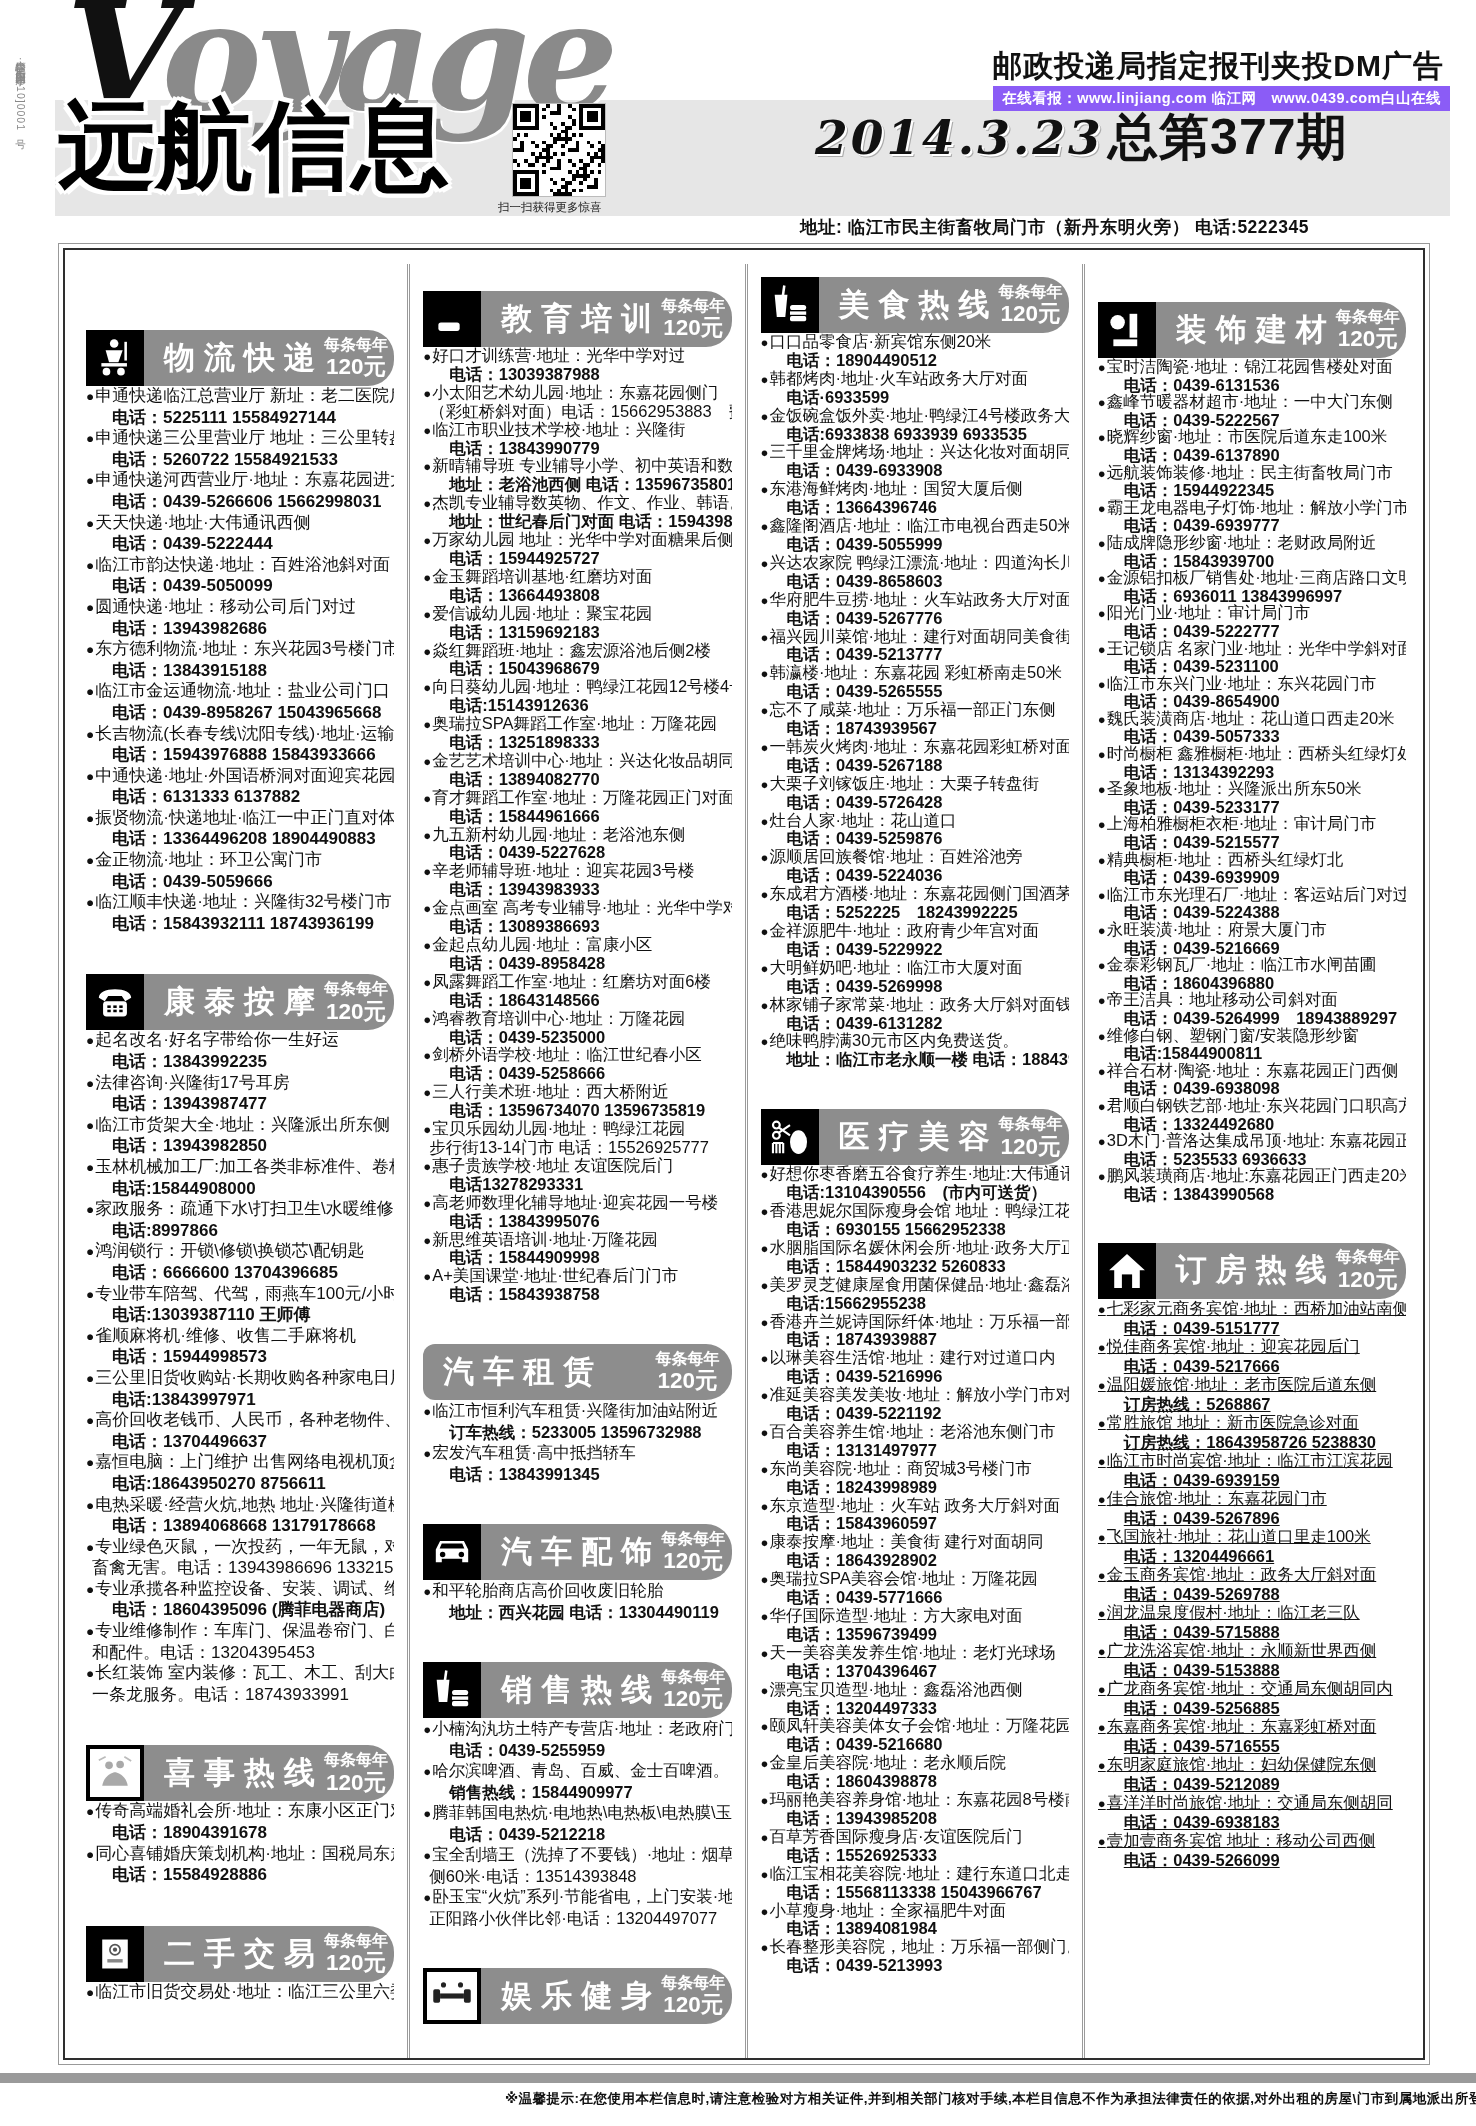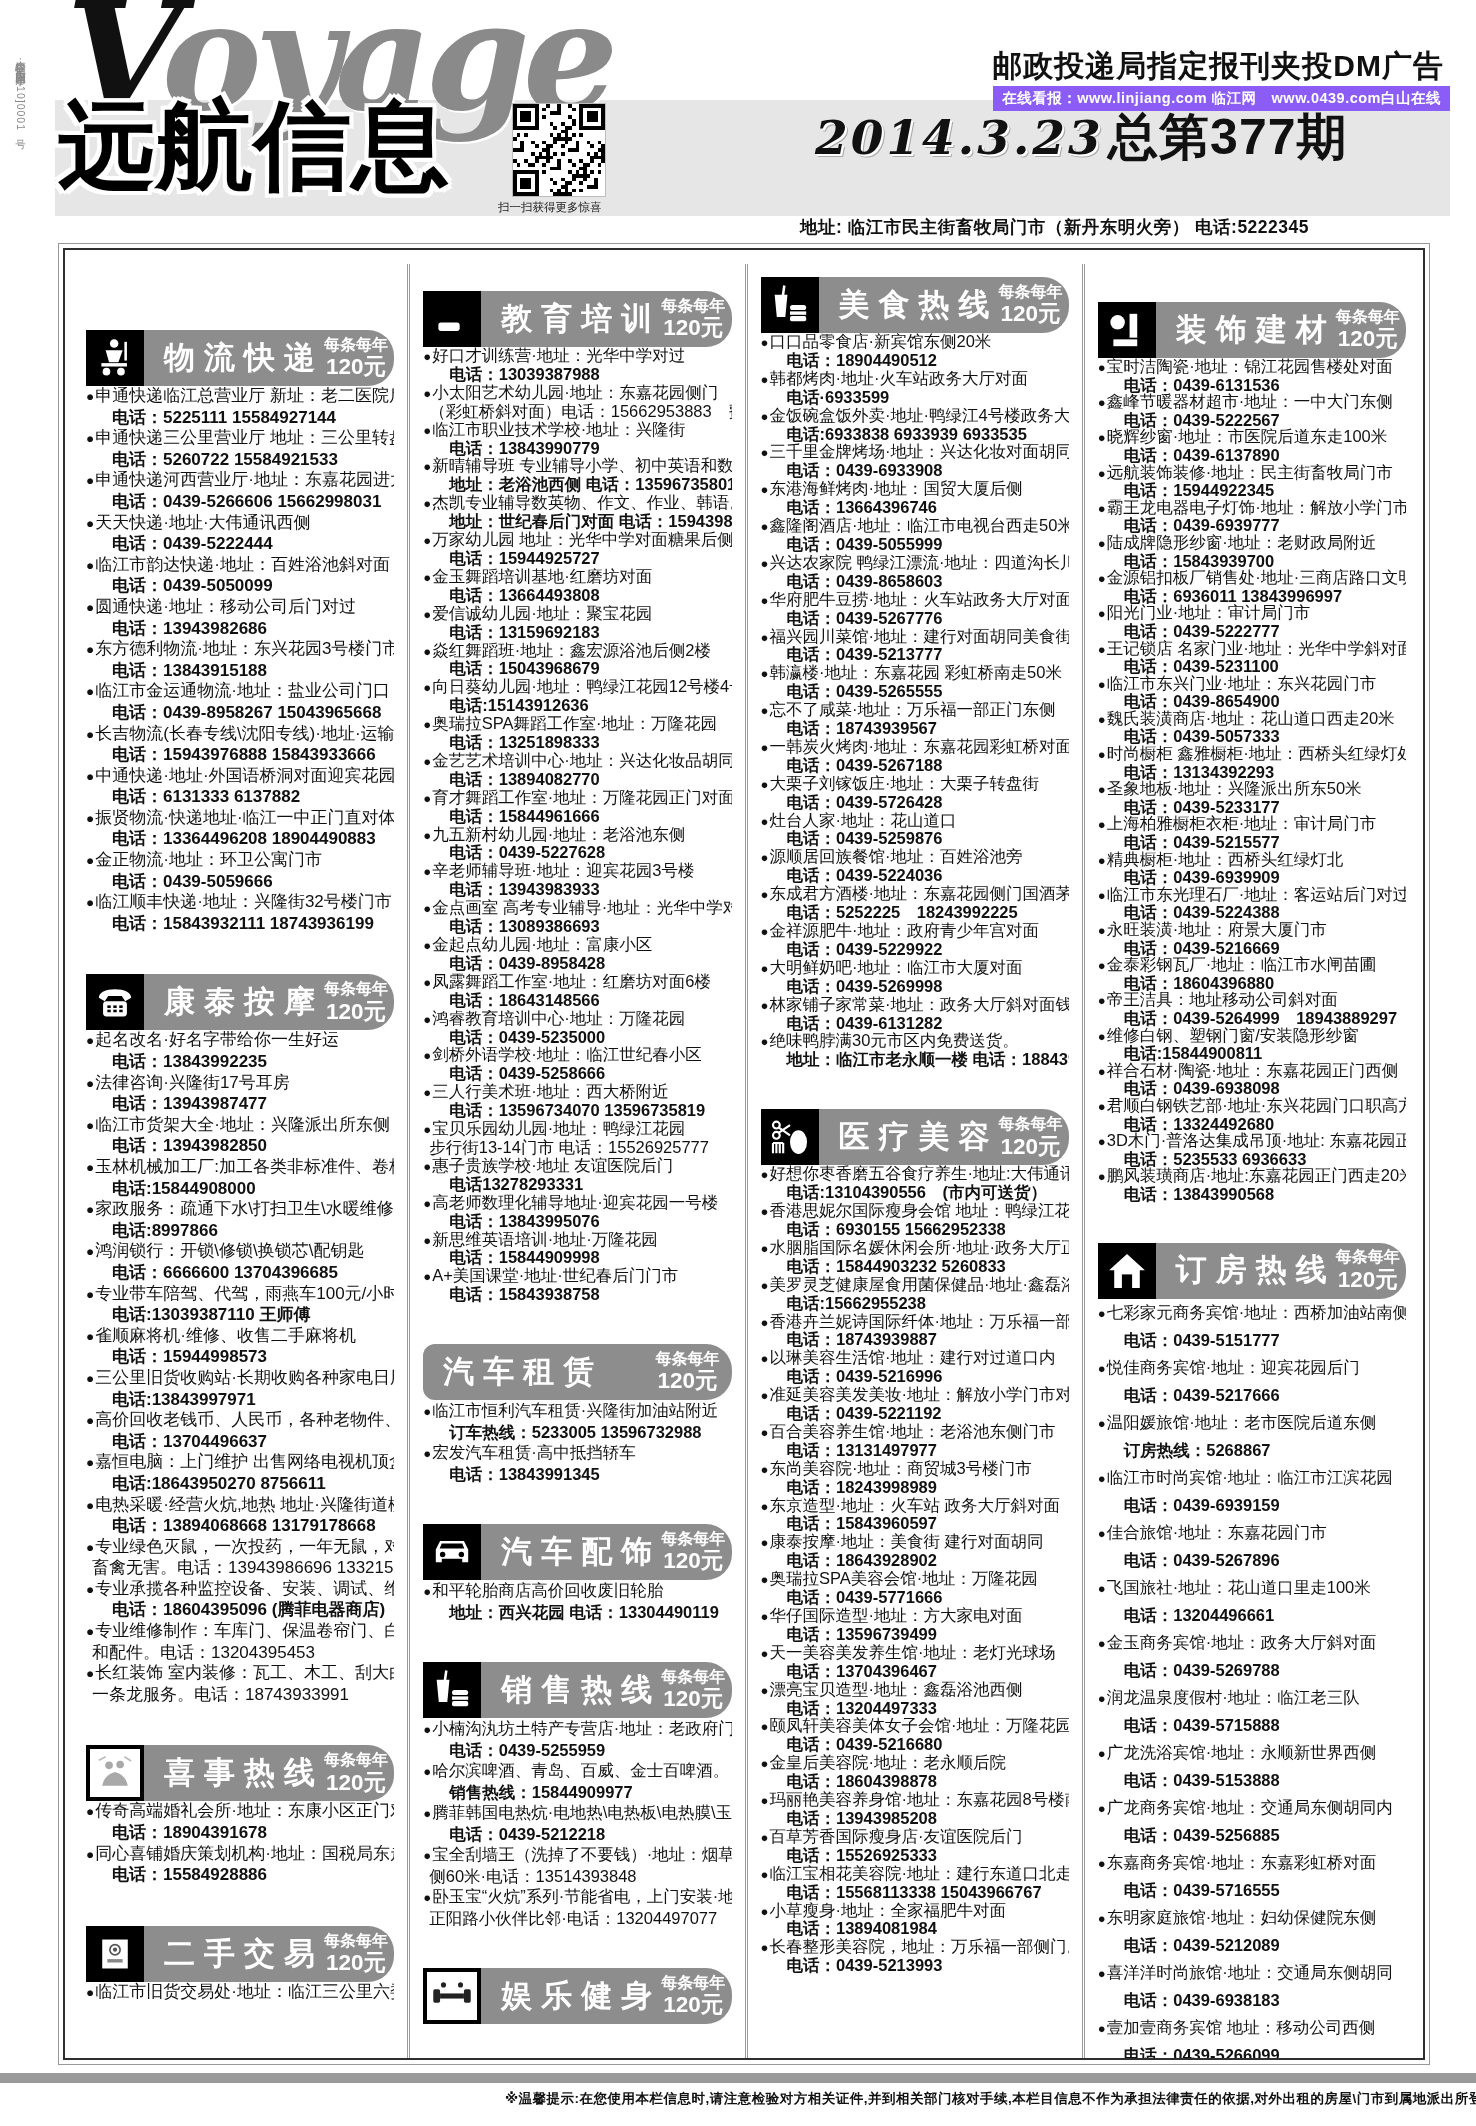--- a/index.html
+++ b/index.html
@@ -29,21 +29,21 @@
   
   .frame{position:absolute;left:58px;top:243px;width:1372px;height:1822px;border:1px solid #999;padding:4px;box-sizing:border-box;background:#fff;}
   .frame-inner{border:2px solid #2e2e2e;height:100%;box-sizing:border-box;display:flex;padding:14px 4px 0 8px;overflow:hidden;}
   .col{flex:1;padding:0 13px;overflow:hidden;}
   .col+.col{border-left:3px double #9a9a9a;}
   .col-1{font-size:17px;line-height:20.6px;padding-top:66px;}
   .col-2{font-size:16.5px;line-height:17.9px;padding-top:27px;}
   .col-3{font-size:16.5px;line-height:17.9px;padding-top:13px;}
   .col-4{font-size:16.5px;line-height:16.6px;padding-top:38px;}
   .col-2 .section:not(:first-child) .entries{line-height:20px;}
-  .col-4 .section:nth-child(2) .entries{line-height:27px;}
+  .col-4 .section:nth-child(2) .entries{line-height:18px;text-decoration:underline;}
   .section{margin-top:40px;}
   .section:first-child{margin-top:0;}
   
   .sec-head{display:flex;align-items:stretch;height:56px;}
   .sec-icon{width:58px;flex:none;background:#000;color:#fff;display:flex;align-items:center;justify-content:center;font-size:34px;}
   .sec-icon.light{background:#fff;border:4px solid #000;box-sizing:border-box;}
   .sec-icon svg{width:46px;height:46px;display:block;}
   .sec-bar{flex:1;background:#8d8d8d;border-radius:0 26px 26px 0;display:flex;align-items:center;color:#fff;padding:0 12px 0 20px;min-width:0;}
   .sec-bar.noicon{border-radius:12px 26px 26px 12px;justify-content:center;}
   .sec-title{font-size:31px;font-weight:bold;letter-spacing:9px;flex:1;white-space:nowrap;}
@@ -919,20 +919,24 @@
             </div>
             <div class="entry">
               <div class="line t"><span class="blt">●</span>悦佳商务宾馆·地址：迎宾花园后门</div>
               <div class="line p">电话：0439-5217666</div>
             </div>
             <div class="entry">
               <div class="line t"><span class="blt">●</span>温阳媛旅馆·地址：老市医院后道东侧</div>
               <div class="line p">订房热线：5268867</div>
             </div>
             <div class="entry">
+              <div class="line t"><span class="blt">●</span>常胜旅馆 地址：新市医院急诊对面</div>
+              <div class="line p">订房热线：18643958726 5238830</div>
+            </div>
+            <div class="entry">
               <div class="line t"><span class="blt">●</span>临江市时尚宾馆·地址：临江市江滨花园</div>
               <div class="line p">电话：0439-6939159</div>
             </div>
             <div class="entry">
               <div class="line t"><span class="blt">●</span>佳合旅馆·地址：东嘉花园门市</div>
               <div class="line p">电话：0439-5267896</div>
             </div>
             <div class="entry">
               <div class="line t"><span class="blt">●</span>飞国旅社·地址：花山道口里走100米</div>
               <div class="line p">电话：13204496661</div>

